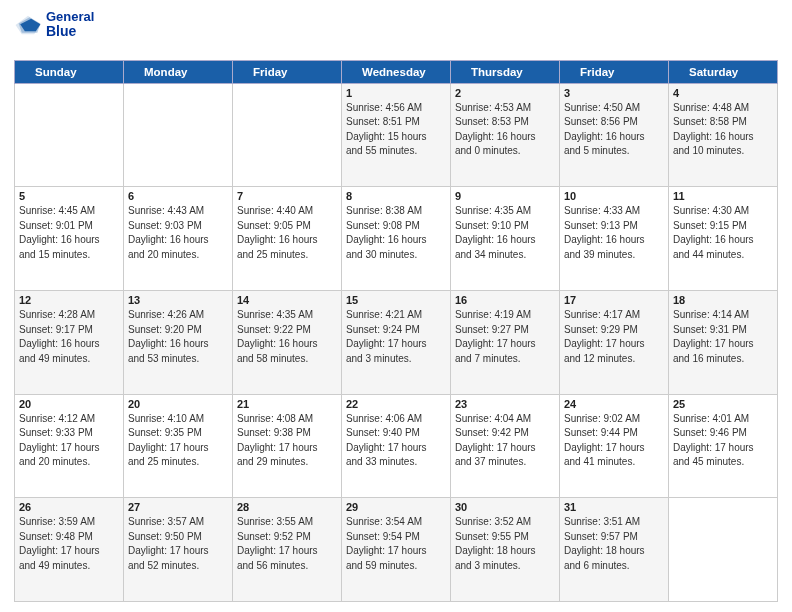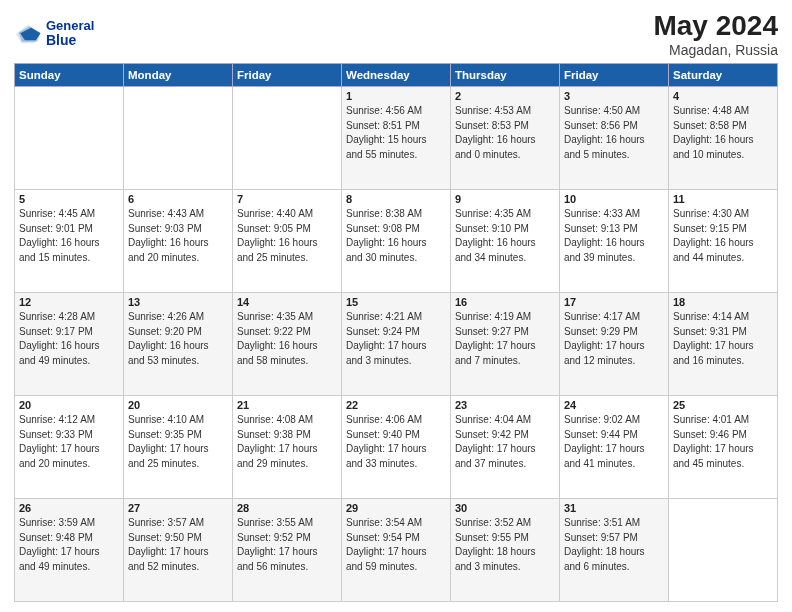--- a/index.html
+++ b/index.html
@@ -13,22 +13,22 @@
     .page {
       width: 792px;
       height: 612px;
       padding: 10px 14px 10px 14px;
       display: flex;
       flex-direction: column;
     }
     .header {
       display: flex;
       justify-content: space-between;
-      align-items: center;
-      margin-bottom: 5px;
+      align-items: flex-end;
+      margin-bottom: 20px;
       gap: 12px;
     }
     .logo {
       display: flex;
       align-items: center;
       gap: 4px;
     }
     .logo-text {
       display: flex;
       flex-direction: column;
@@ -58,21 +58,21 @@
       flex: 1;
       border-collapse: collapse;
       width: 100%;
       table-layout: fixed;
     }
     .calendar thead th {
       background: #1a5fa8;
       color: #fff;
       font-size: 11.5px;
       font-weight: bold;
-      padding: 5px 4px;
+      padding: 5px 20px;
       border: 1px solid #aac;
       text-align: left;
     }
     .calendar tbody td {
       border: 1px solid #ccc;
       vertical-align: top;
       padding: 3px 4px 3px 4px;
       font-size: 9.5px;
       color: #222;
       background: #fff;
@@ -106,24 +106,20 @@
       <svg class="logo-icon" viewBox="0 0 36 28" xmlns="http://www.w3.org/2000/svg">
         <polygon points="18,2 34,14 26,26 10,26 2,14" fill="#1a5fa8" opacity="0.15"></polygon>
         <polygon points="20,4 34,12 30,24 10,24 6,12" fill="#1a5fa8" opacity="0.3"></polygon>
         <polygon points="22,6 34,13 28,22 14,22 8,13" fill="#1a5fa8"></polygon>
       </svg>
       <div class="logo-text">
         <span>General</span>
         <span>Blue</span>
       </div>
     </div>
-    <div class="title-block">
-      <div class="month-year">May 2024</div>
-      <div class="location">Magadan, Russia</div>
-    </div>
   </div>
 
   <table class="calendar">
     <thead>
       <tr>
       <th>Sunday</th>
           <th>Monday</th>
           <th>Friday</th>
           <th>Wednesday</th>
           <th>Thursday</th>

